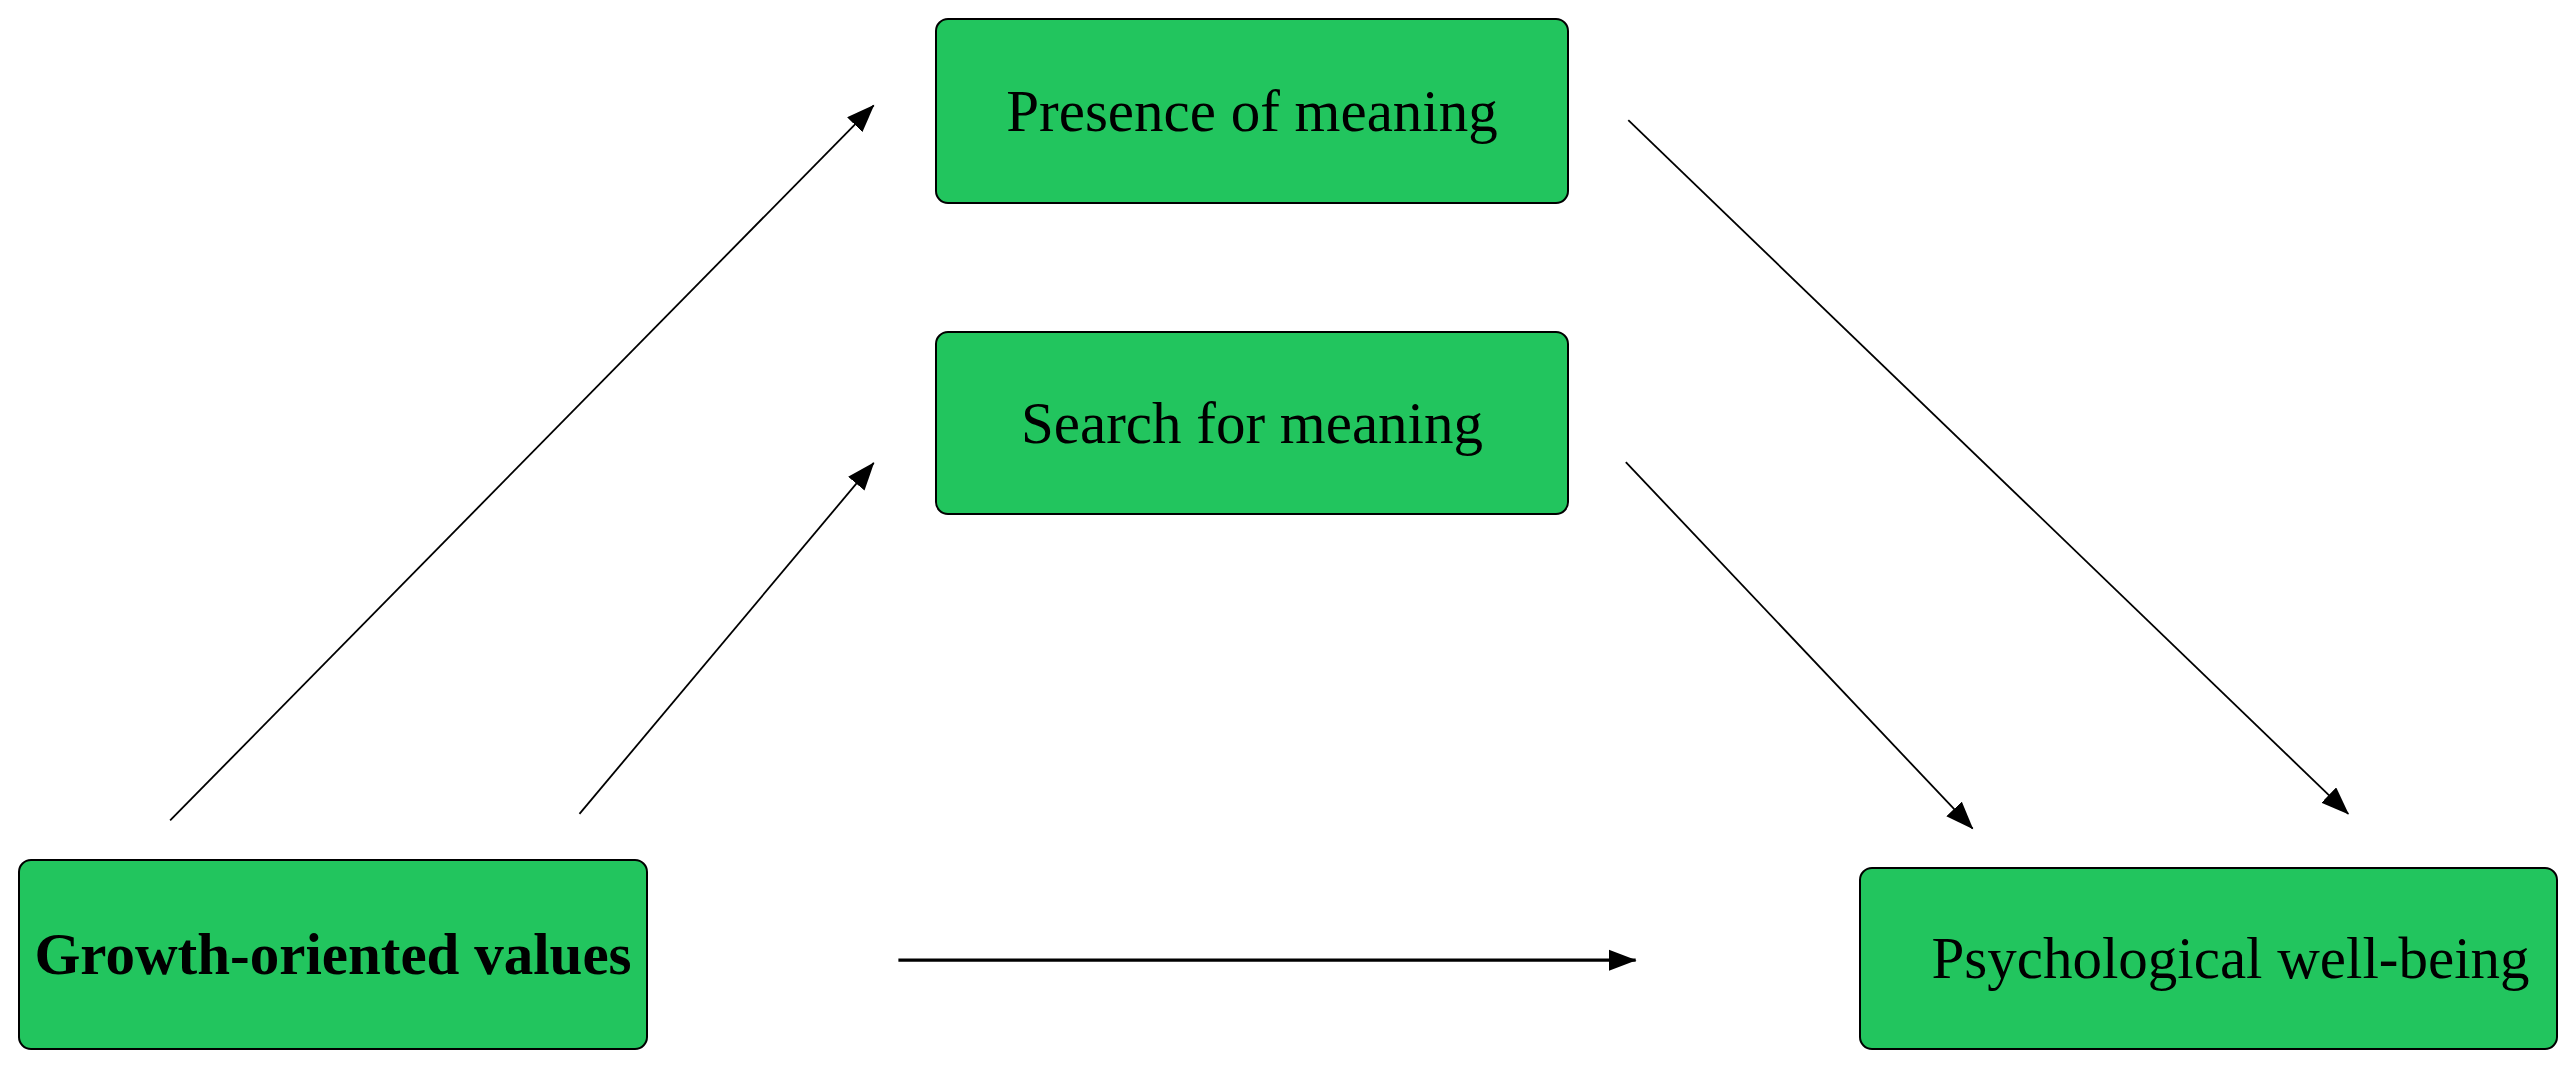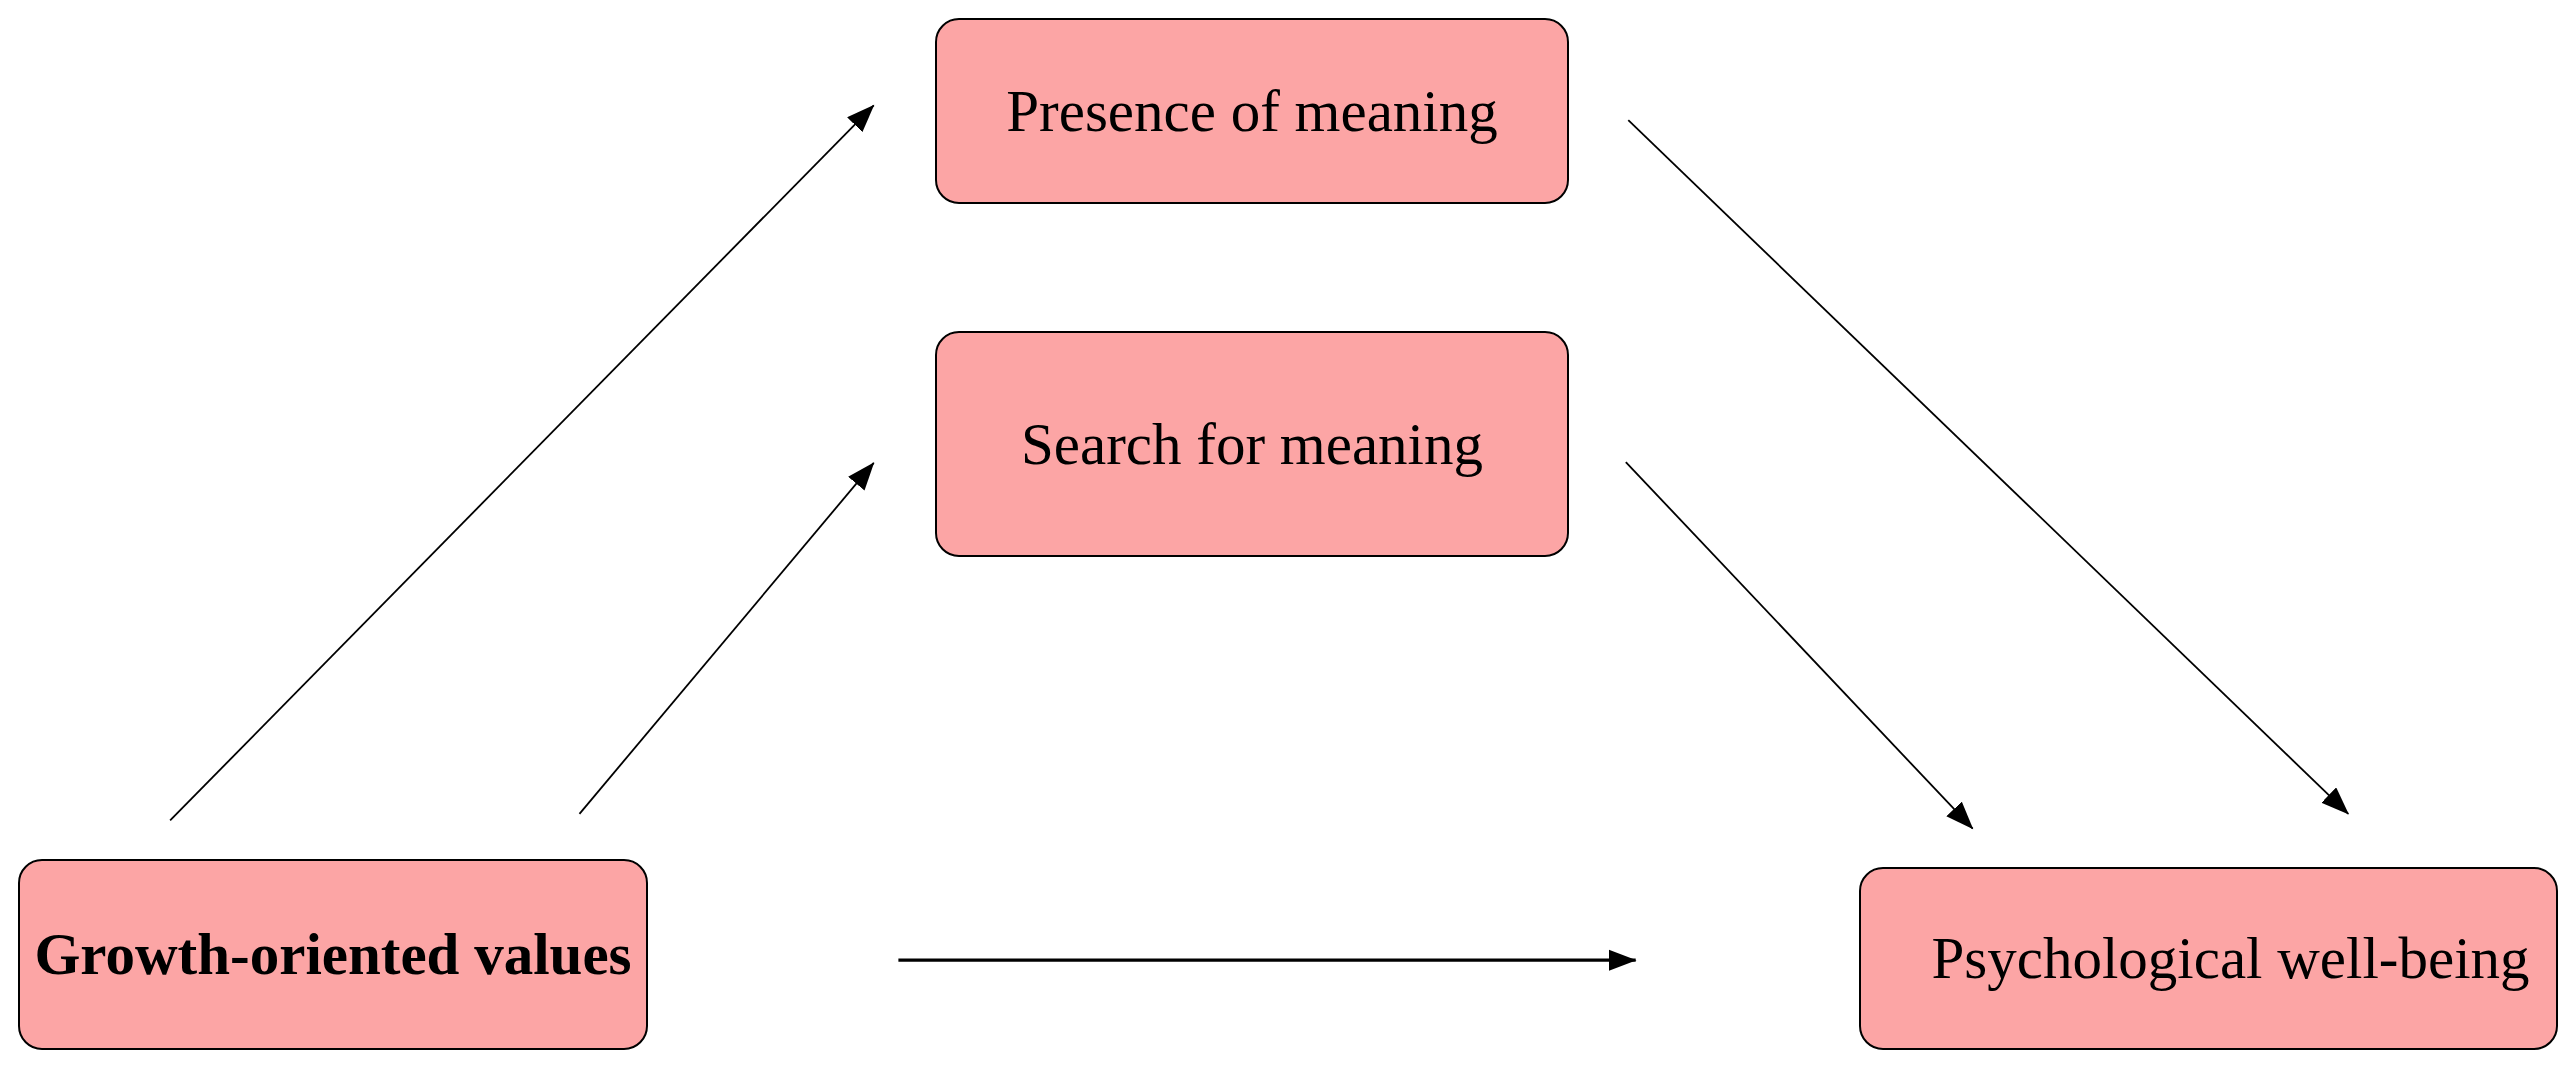--- a/index.html
+++ b/index.html
@@ -28,33 +28,33 @@
     stroke-width: 2.2;
     fill: none;
   }
   .edge--bold {
     stroke-width: 4;
   }
   .node {
     position: absolute;
     box-sizing: border-box;
     border: 2.9px solid #000000;
-    border-radius: 24px;
-    background: #fca5a5;
+    border-radius: 13px;
+    background: #22c55e;
     display: flex;
     align-items: center;
     justify-content: center;
     text-align: center;
     font-size: 59px;
     line-height: 1.1;
     color: #000000;
     white-space: nowrap;
   }
   #node-presence  { left: 935px; top: 18px;   width: 634px; height: 186px; }
-  #node-search    { left: 935px; top: 331px;  width: 634px; height: 226px; }
+  #node-search    { left: 935px; top: 331px;  width: 634px; height: 184px; }
   #node-growth    { left: 18px;   top: 859px; width: 630px; height: 191px; font-weight: bold; }
   #node-wellbeing { left: 1859px; top: 867px; width: 699px; height: 183px; padding-left: 44px; }
 </style>
 </head>
 <body>
 
 <div class="canvas">
 
   <svg class="arrow-layer" viewBox="0 0 3134 1299" xmlns="http://www.w3.org/2000/svg">
     <defs>

